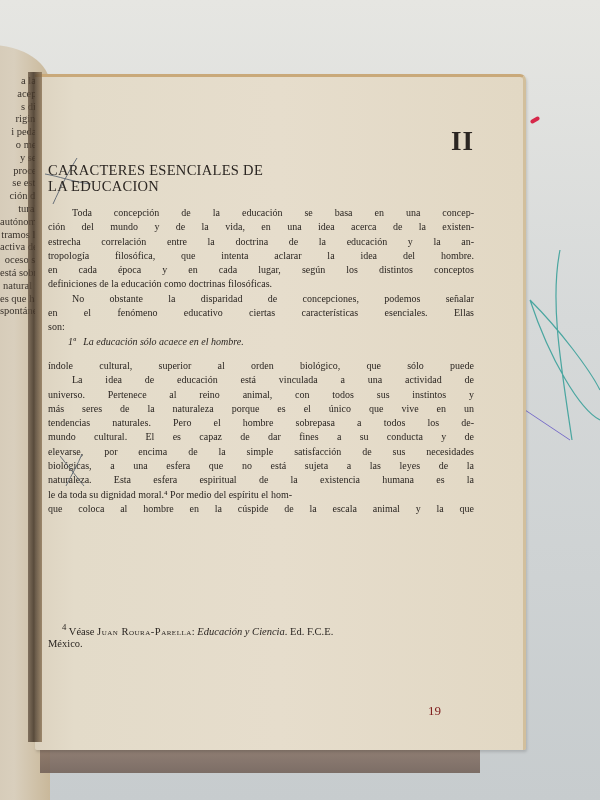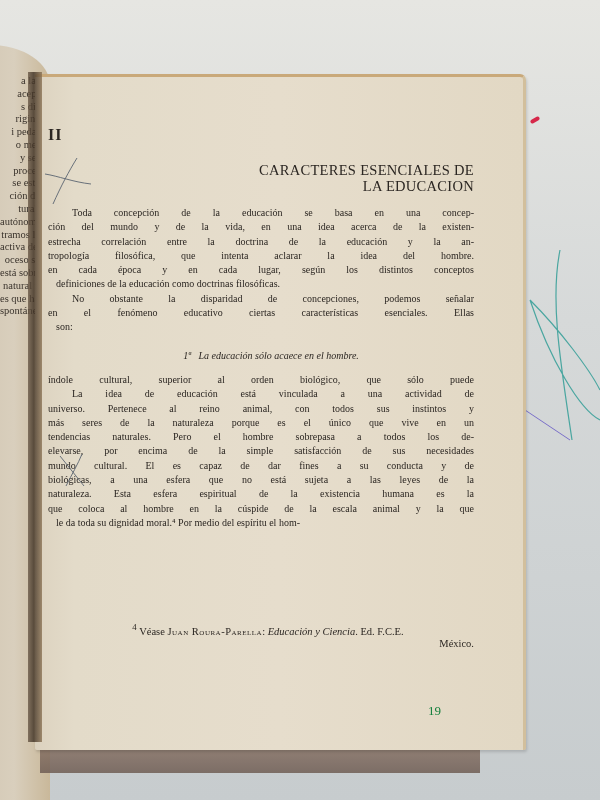--- a/index.html
+++ b/index.html
@@ -33,30 +33,30 @@
     }
     .page {
       position: absolute; left: 35px; top: 74px; width: 488px; height: 673px;
       background: linear-gradient(90deg, #dcd2bf 0%, #e3dbc9 8%, #e6ddcc 50%, #e2d8c4 100%);
       border-top: 3px solid #c9a97a;
       border-right: 3px solid #d2bf9c;
       border-radius: 2px 6px 2px 2px;
       box-shadow: 1px 2px 3px rgba(0,0,0,0.15);
     }
     .content { position: absolute; left: 48px; top: 126px; width: 426px; color: #2b2622; }
-    .chapter-num { position: absolute; left: 0; width: 100%; top: 0; text-align: left; font-size: 16px; font-weight: bold; letter-spacing: 1px; }
-    .chapter-title { position: absolute; left: 0; width: 100%; top: 36px; text-align: right; font-size: 14.5px; line-height: 16px; letter-spacing: 0.3px; }
+    .chapter-num { position: absolute; left: 0; width: 100%; top: 0; text-align: right; font-size: 27px; font-weight: bold; letter-spacing: 1px; }
+    .chapter-title { position: absolute; left: 0; width: 100%; top: 36px; text-align: left; font-size: 14.5px; line-height: 16px; letter-spacing: 0.3px; }
     .body-text { position: absolute; left: 0; top: 80px; width: 100%; font-size: 10px; line-height: 14.3px; text-align: justify; }
     .line { display: block; white-space: nowrap; text-align-last: justify; text-align: justify; }
-    .line.last { text-align-last: left; margin-left: 8px; }
+    .line.last { text-align-last: left; }
     .indent { text-indent: 24px; }
-    .subheading { display: block; text-align: center; font-style: italic; margin: 14px 0 10px 0; padding-left: 20px; }
+    .subheading { display: block; font-style: italic; margin: 0 0 10px 0; padding-left: 20px; }
     .footnote { position: absolute; left: 0; top: 495px; width: 100%; font-size: 10.5px; line-height: 12.5px; }
     .sc { font-variant: small-caps; letter-spacing: 0.5px; }
-    .page-number { position: absolute; left: 428px; top: 703px; font-size: 13px; color: #15803d; }
+    .page-number { position: absolute; left: 428px; top: 703px; font-size: 13px; color: #7f1d1d; }
     .pencil-x { position: absolute; }
   </style>
 </head>
 <body>
 
 <div class="table-bg"></div>
 <svg class="scribble" viewBox="0 0 90 260">
   <path d="M50 10 C40 60, 50 120, 62 200 M20 60 C50 90, 80 130, 90 150 M20 60 C40 120, 70 170, 90 180" stroke="#4aa6a0" stroke-width="1.2" fill="none"></path>
   <path d="M0 160 L60 200" stroke="#7a70c8" stroke-width="1" fill="none"></path>
 </svg>
@@ -98,36 +98,36 @@
     <div class="subheading">
       <span>1ª</span>&nbsp;&nbsp;
       <span>La educación sólo acaece en el hombre.</span>
     </div>
     <div id="p3">
         <span class="line">índole cultural, superior al orden biológico, que sólo puede</span>
         <span class="line indent">La idea de educación está vinculada a una actividad de</span>
         <span class="line">universo. Pertenece al reino animal, con todos sus instintos y</span>
         <span class="line">más seres de la naturaleza porque es el único que vive en un</span>
         <span class="line">tendencias naturales. Pero el hombre sobrepasa a todos los de-</span>
+        <span class="line">mundo cultural. El es capaz de dar fines a su conducta y de</span>
         <span class="line">elevarse, por encima de la simple satisfacción de sus necesidades</span>
-        <span class="line">mundo cultural. El es capaz de dar fines a su conducta y de</span>
         <span class="line">biológicas, a una esfera que no está sujeta a las leyes de la</span>
         <span class="line">naturaleza. Esta esfera espiritual de la existencia humana es la</span>
+        <span class="line last">le da toda su dignidad moral.⁴ Por medio del espíritu el hom-</span>
         <span class="line">que coloca al hombre en la cúspide de la escala animal y la que</span>
-        <span class="line last">le da toda su dignidad moral.⁴ Por medio del espíritu el hom-</span>
       </div>
   </div>
 
   <svg class="pencil-x" style="left:10px; top:326px; width:40px; height:36px;" viewBox="0 0 40 36">
     <path d="M2 4 C10 14, 18 24, 26 34" stroke="#5a6470" stroke-width="0.9" fill="none"></path>
     <path d="M24 2 C20 12, 14 22, 8 34" stroke="#5a6470" stroke-width="0.9" fill="none"></path>
   </svg>
 
   <div class="footnote">
-    <span style="display:block; white-space:nowrap; padding-left:14px;text-align:center;">
+    <span style="display:block; white-space:nowrap; padding-left:14px;">
       <sup>4</sup>
       <span>Véase </span><span class="sc">Juan Roura-Parella</span><span>: </span><i>Educación y Ciencia</i><span>. Ed. F.C.E.</span>
     </span>
-    <span style="display:block;text-align:right;">México.</span>
+    <span style="display:block;">México.</span>
   </div>
 </div>
 
 <div class="page-number">19</div>
 
 </body></html>

